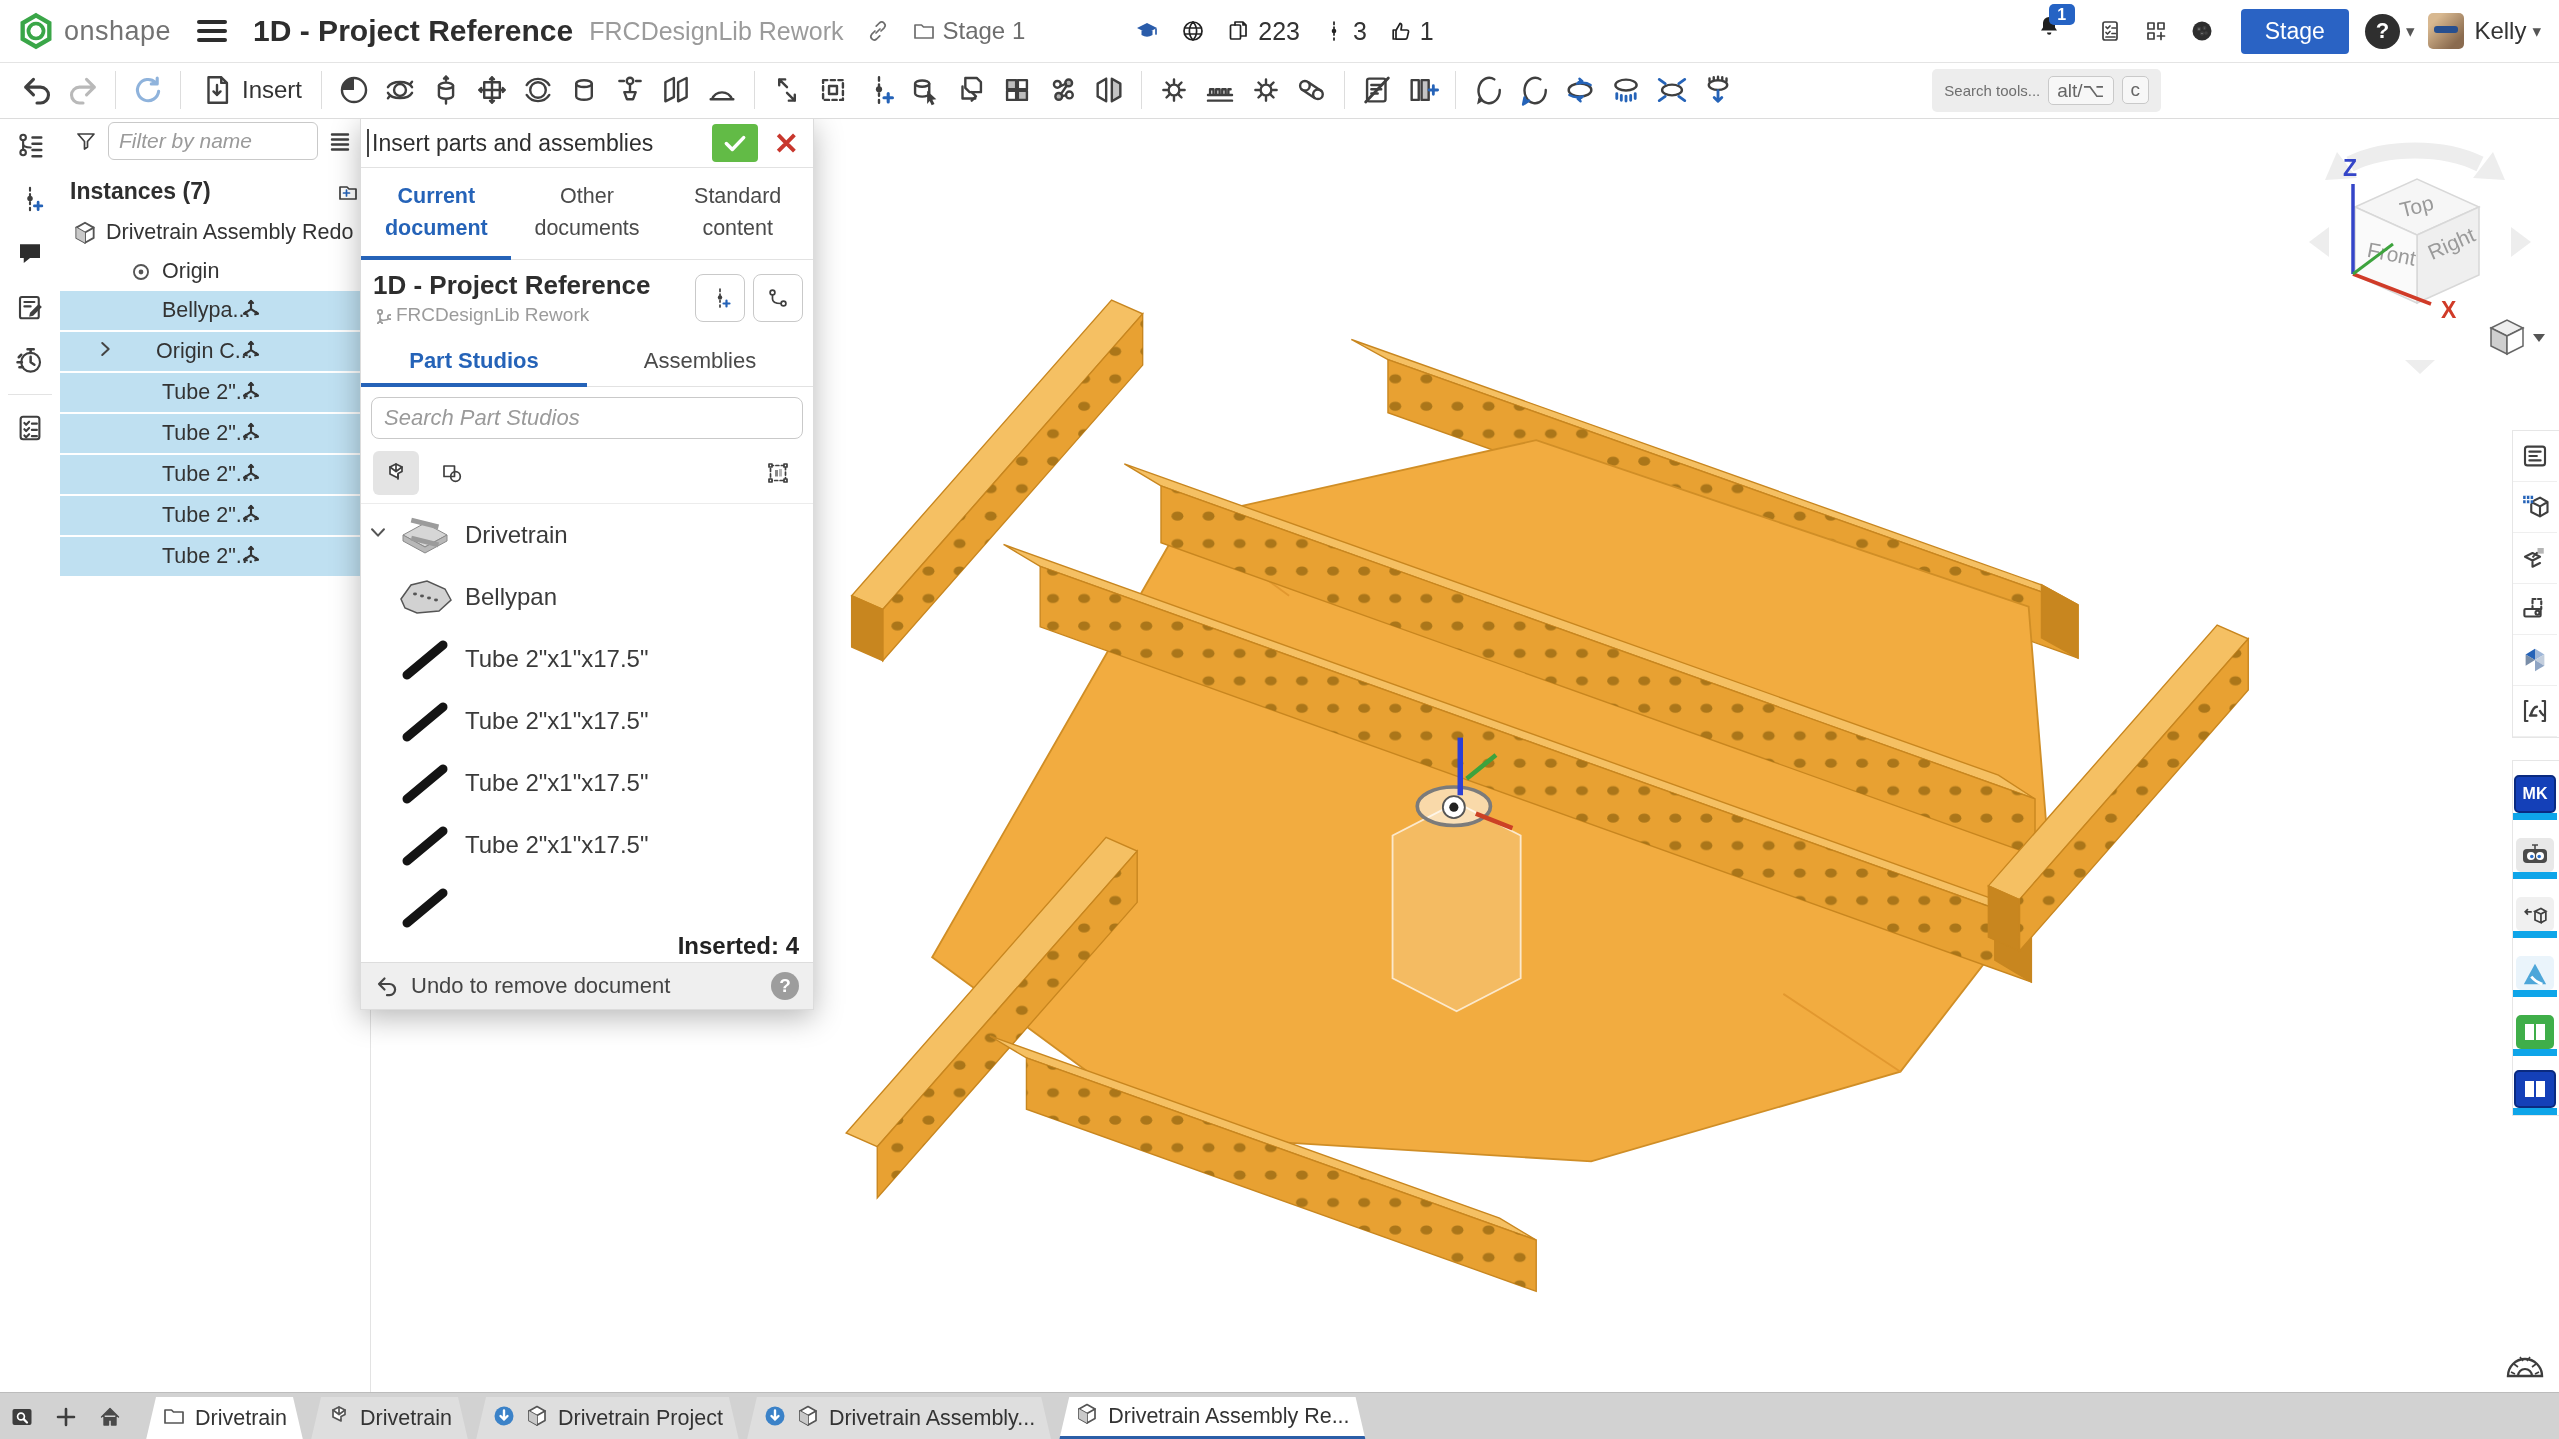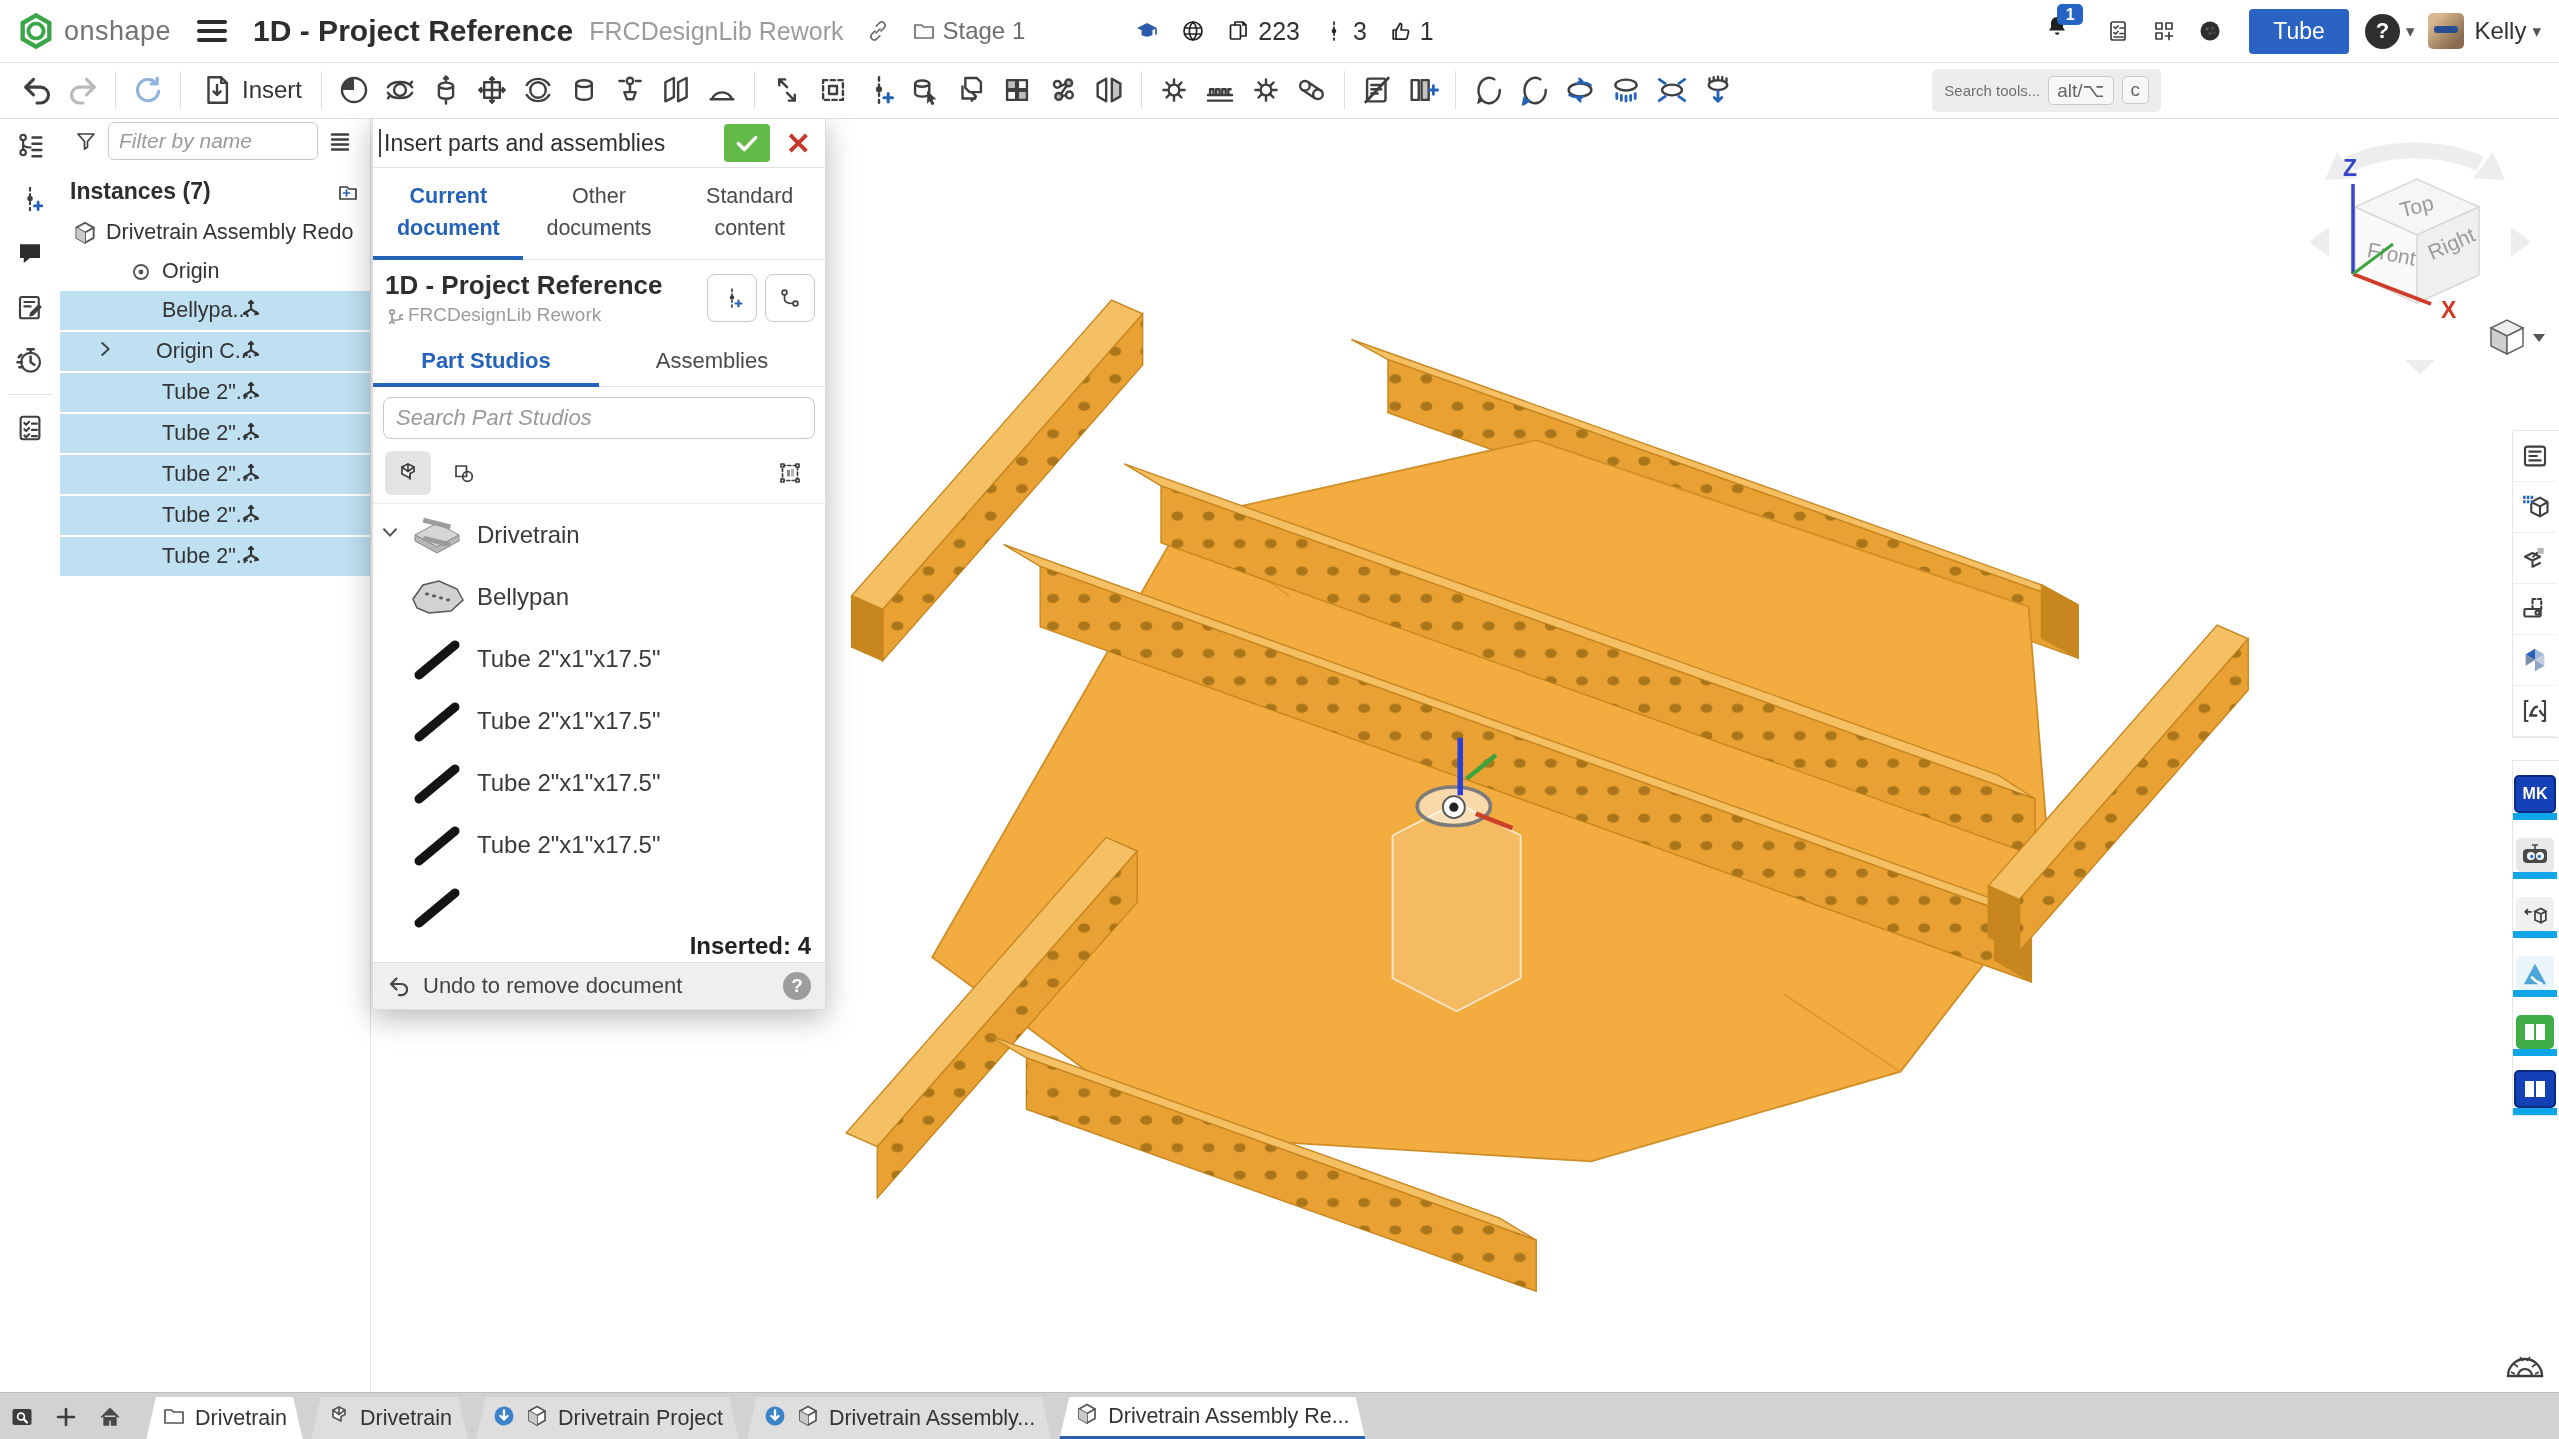--- a/index.html
+++ b/index.html
@@ -53,21 +53,21 @@
   #filter-input::placeholder{color:#9a9a9a}
   #instances-hd{display:flex;align-items:center;justify-content:space-between;padding:10px 10px 8px 10px}
   #instances-hd .t{font-size:23px;font-weight:bold;color:#2e2e2e}
   .trow{height:39px;display:flex;align-items:center;font-size:21.5px;color:#333;cursor:pointer;position:relative}
   .trow.sel{background:var(--sel);margin-bottom:2px}
   .trow .lab{margin-left:8px;white-space:nowrap;overflow:hidden}
   .trow .dof{position:absolute;left:178px}
   .sec{height:40px;display:flex;align-items:center;gap:10px;padding-left:12px;font-size:22px;color:#333;margin-top:6px}
 
   
-  #dialog{left:372px;top:118px;width:452px;height:890px;background:#fff;z-index:50;box-shadow:0 8px 28px rgba(0,0,0,.28);border:1px solid #dcdcdc;display:flex;flex-direction:column}
+  #dialog{left:360px;top:118px;width:452px;height:890px;background:#fff;z-index:50;box-shadow:0 8px 28px rgba(0,0,0,.28);border:1px solid #dcdcdc;display:flex;flex-direction:column}
   #dlg-head{height:48px;display:flex;align-items:center;border-bottom:1px solid #e2e2e2;padding:0 8px 0 6px}
   #dlg-caret{width:2px;height:28px;background:#444;margin-right:3px}
   #dlg-title{font-size:23px;color:#2e2e2e;flex:1;white-space:nowrap}
   #dlg-ok{width:46px;height:38px;background:var(--green);border-radius:4px;display:flex;align-items:center;justify-content:center;cursor:pointer;margin-right:10px}
   #dlg-x{color:var(--red);font-size:30px;font-weight:bold;cursor:pointer;padding:0 6px}
   #dlg-tabs{display:flex;border-bottom:1px solid #e2e2e2;position:relative}
   .dtab{flex:1;text-align:center;padding:12px 0 14px 0;font-size:21.5px;color:#4a4a4a;line-height:1.5;cursor:pointer}
   .dtab.on{color:var(--accent);font-weight:bold}
   #dtab-underline{position:absolute;left:0;bottom:-1px;width:150px;height:4px;background:var(--accent)}
   #dlg-doc{display:flex;align-items:center;padding:10px 10px 10px 12px}
@@ -386,21 +386,21 @@
       </span>
     <span class="tbtn">
         <svg class="ic sm">
           <circle cx="12" cy="12" r="9.5" fill="#2e2e2e" stroke="none"></circle>
           <circle cx="9" cy="10" r="1.4" fill="#fff"></circle>
           <circle cx="14.5" cy="9" r="1.2" fill="#fff"></circle>
           <circle cx="12" cy="14.5" r="1.3" fill="#fff"></circle>
           <circle cx="16" cy="14" r="1" fill="#fff"></circle>
         </svg>
       </span>
-    <button id="share-btn">Tube</button>
+    <button id="share-btn">Stage</button>
     <span id="help-btn">?</span>
     <span class="caret">▾</span>
     <span id="avatar"></span>
     <span id="user-name">Kelly</span>
     <span class="caret">▾</span>
   </div>
 </header>
 
 <div class="abs" id="toolbar">
   <div style="width:14px"></div>

